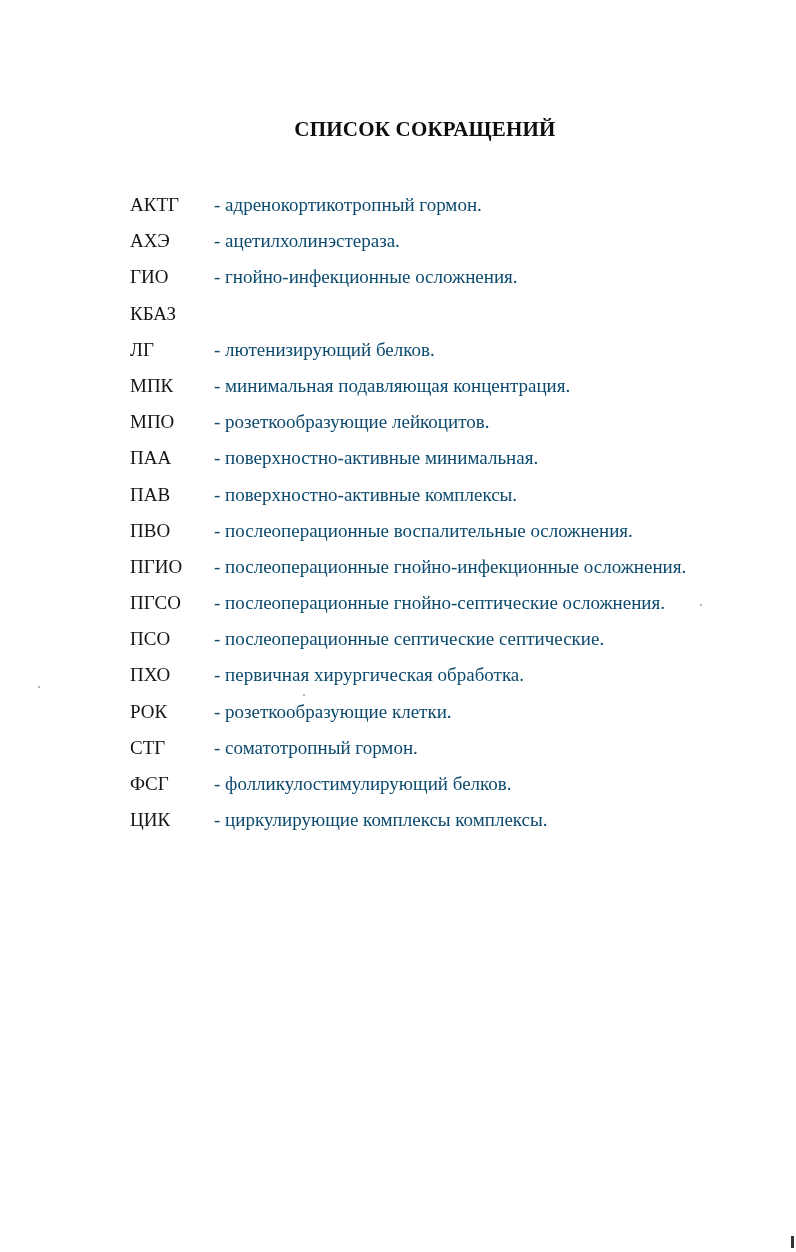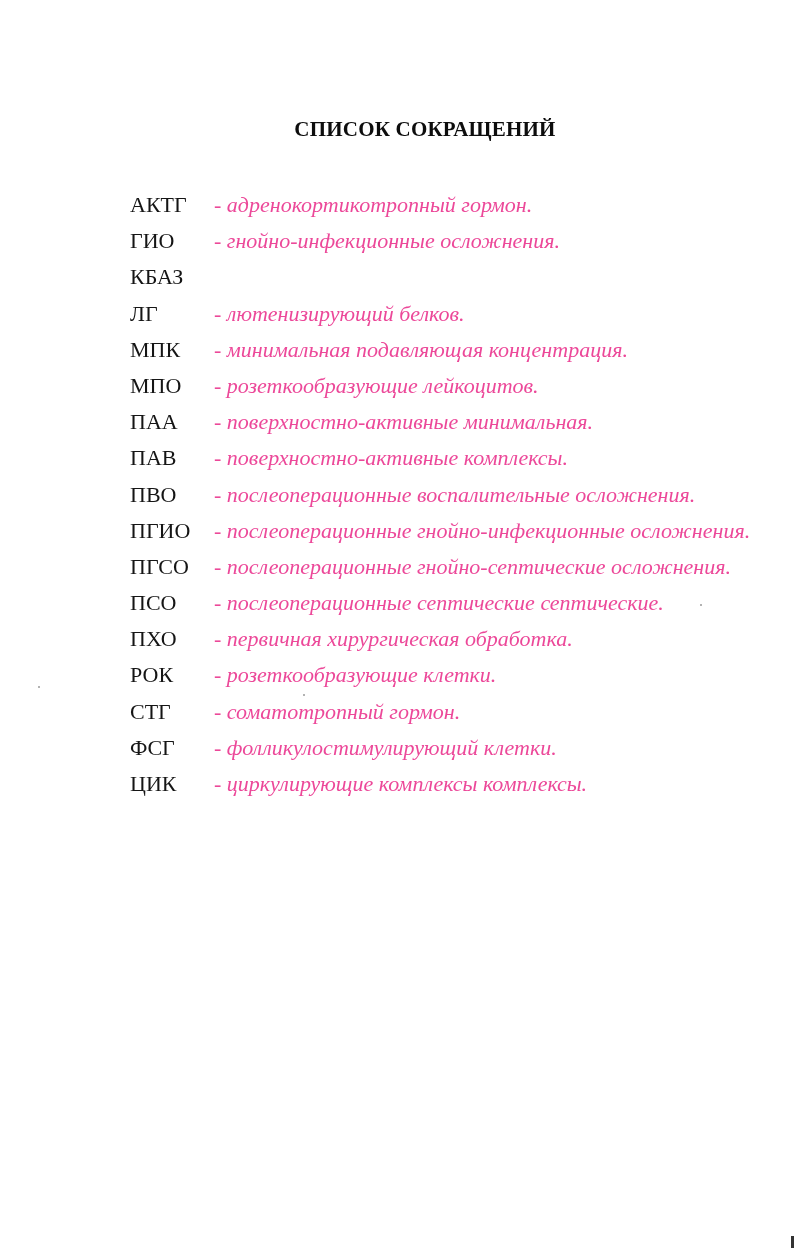--- a/index.html
+++ b/index.html
@@ -31,32 +31,31 @@
       top: 193px;
       left: 130px;
       margin: 0;
       padding: 0;
       list-style: none;
     }
     .abbr-row {
       height: 36.2px;
       display: flex;
       align-items: flex-start;
-      font-size: 22px;
+      font-size: 19px;
       line-height: 24px;
       white-space: nowrap;
     }
     .abbr-term {
       width: 84px;
       flex: 0 0 84px;
       color: #151515;
     }
     .abbr-def {
-      color: #ec4899;
-      font-style: italic;
+      color: #0c4a6e;
     }
     .speck {
       position: absolute;
       background: #9a9a9a;
       border-radius: 50%;
     }
     .edge-mark {
       position: absolute;
       right: 2px;
       bottom: 4px;
@@ -68,20 +67,24 @@
 </head>
 <body>
 
 <div>
   <div class="page-title">СПИСОК СОКРАЩЕНИЙ</div>
 
   <ul class="abbr-list">
     <li class="abbr-row">
         <span class="abbr-term">АКТГ</span>
         <span class="abbr-def">- адренокортикотропный гормон.</span>
+      </li>
+    <li class="abbr-row">
+        <span class="abbr-term">АХЭ</span>
+        <span class="abbr-def">- ацетилхолинэстераза.</span>
       </li>
     <li class="abbr-row">
         <span class="abbr-term">ГИО</span>
         <span class="abbr-def">- гнойно-инфекционные осложнения.</span>
       </li>
     <li class="abbr-row">
         <span class="abbr-term">КБАЗ</span>
       </li>
     <li class="abbr-row">
         <span class="abbr-term">ЛГ</span>
@@ -126,21 +129,21 @@
     <li class="abbr-row">
         <span class="abbr-term">РОК</span>
         <span class="abbr-def">- розеткообразующие клетки.</span>
       </li>
     <li class="abbr-row">
         <span class="abbr-term">СТГ</span>
         <span class="abbr-def">- соматотропный гормон.</span>
       </li>
     <li class="abbr-row">
         <span class="abbr-term">ФСГ</span>
-        <span class="abbr-def">- фолликулостимулирующий клетки.</span>
+        <span class="abbr-def">- фолликулостимулирующий белков.</span>
       </li>
     <li class="abbr-row">
         <span class="abbr-term">ЦИК</span>
         <span class="abbr-def">- циркулирующие комплексы комплексы.</span>
       </li>
   </ul>
 
   <span class="speck" style="left:38px;top:686px;width:2px;height:2px;"></span>
   <span class="speck" style="left:303px;top:694px;width:2px;height:2px;"></span>
   <span class="speck" style="left:700px;top:604px;width:2px;height:2px;"></span>

